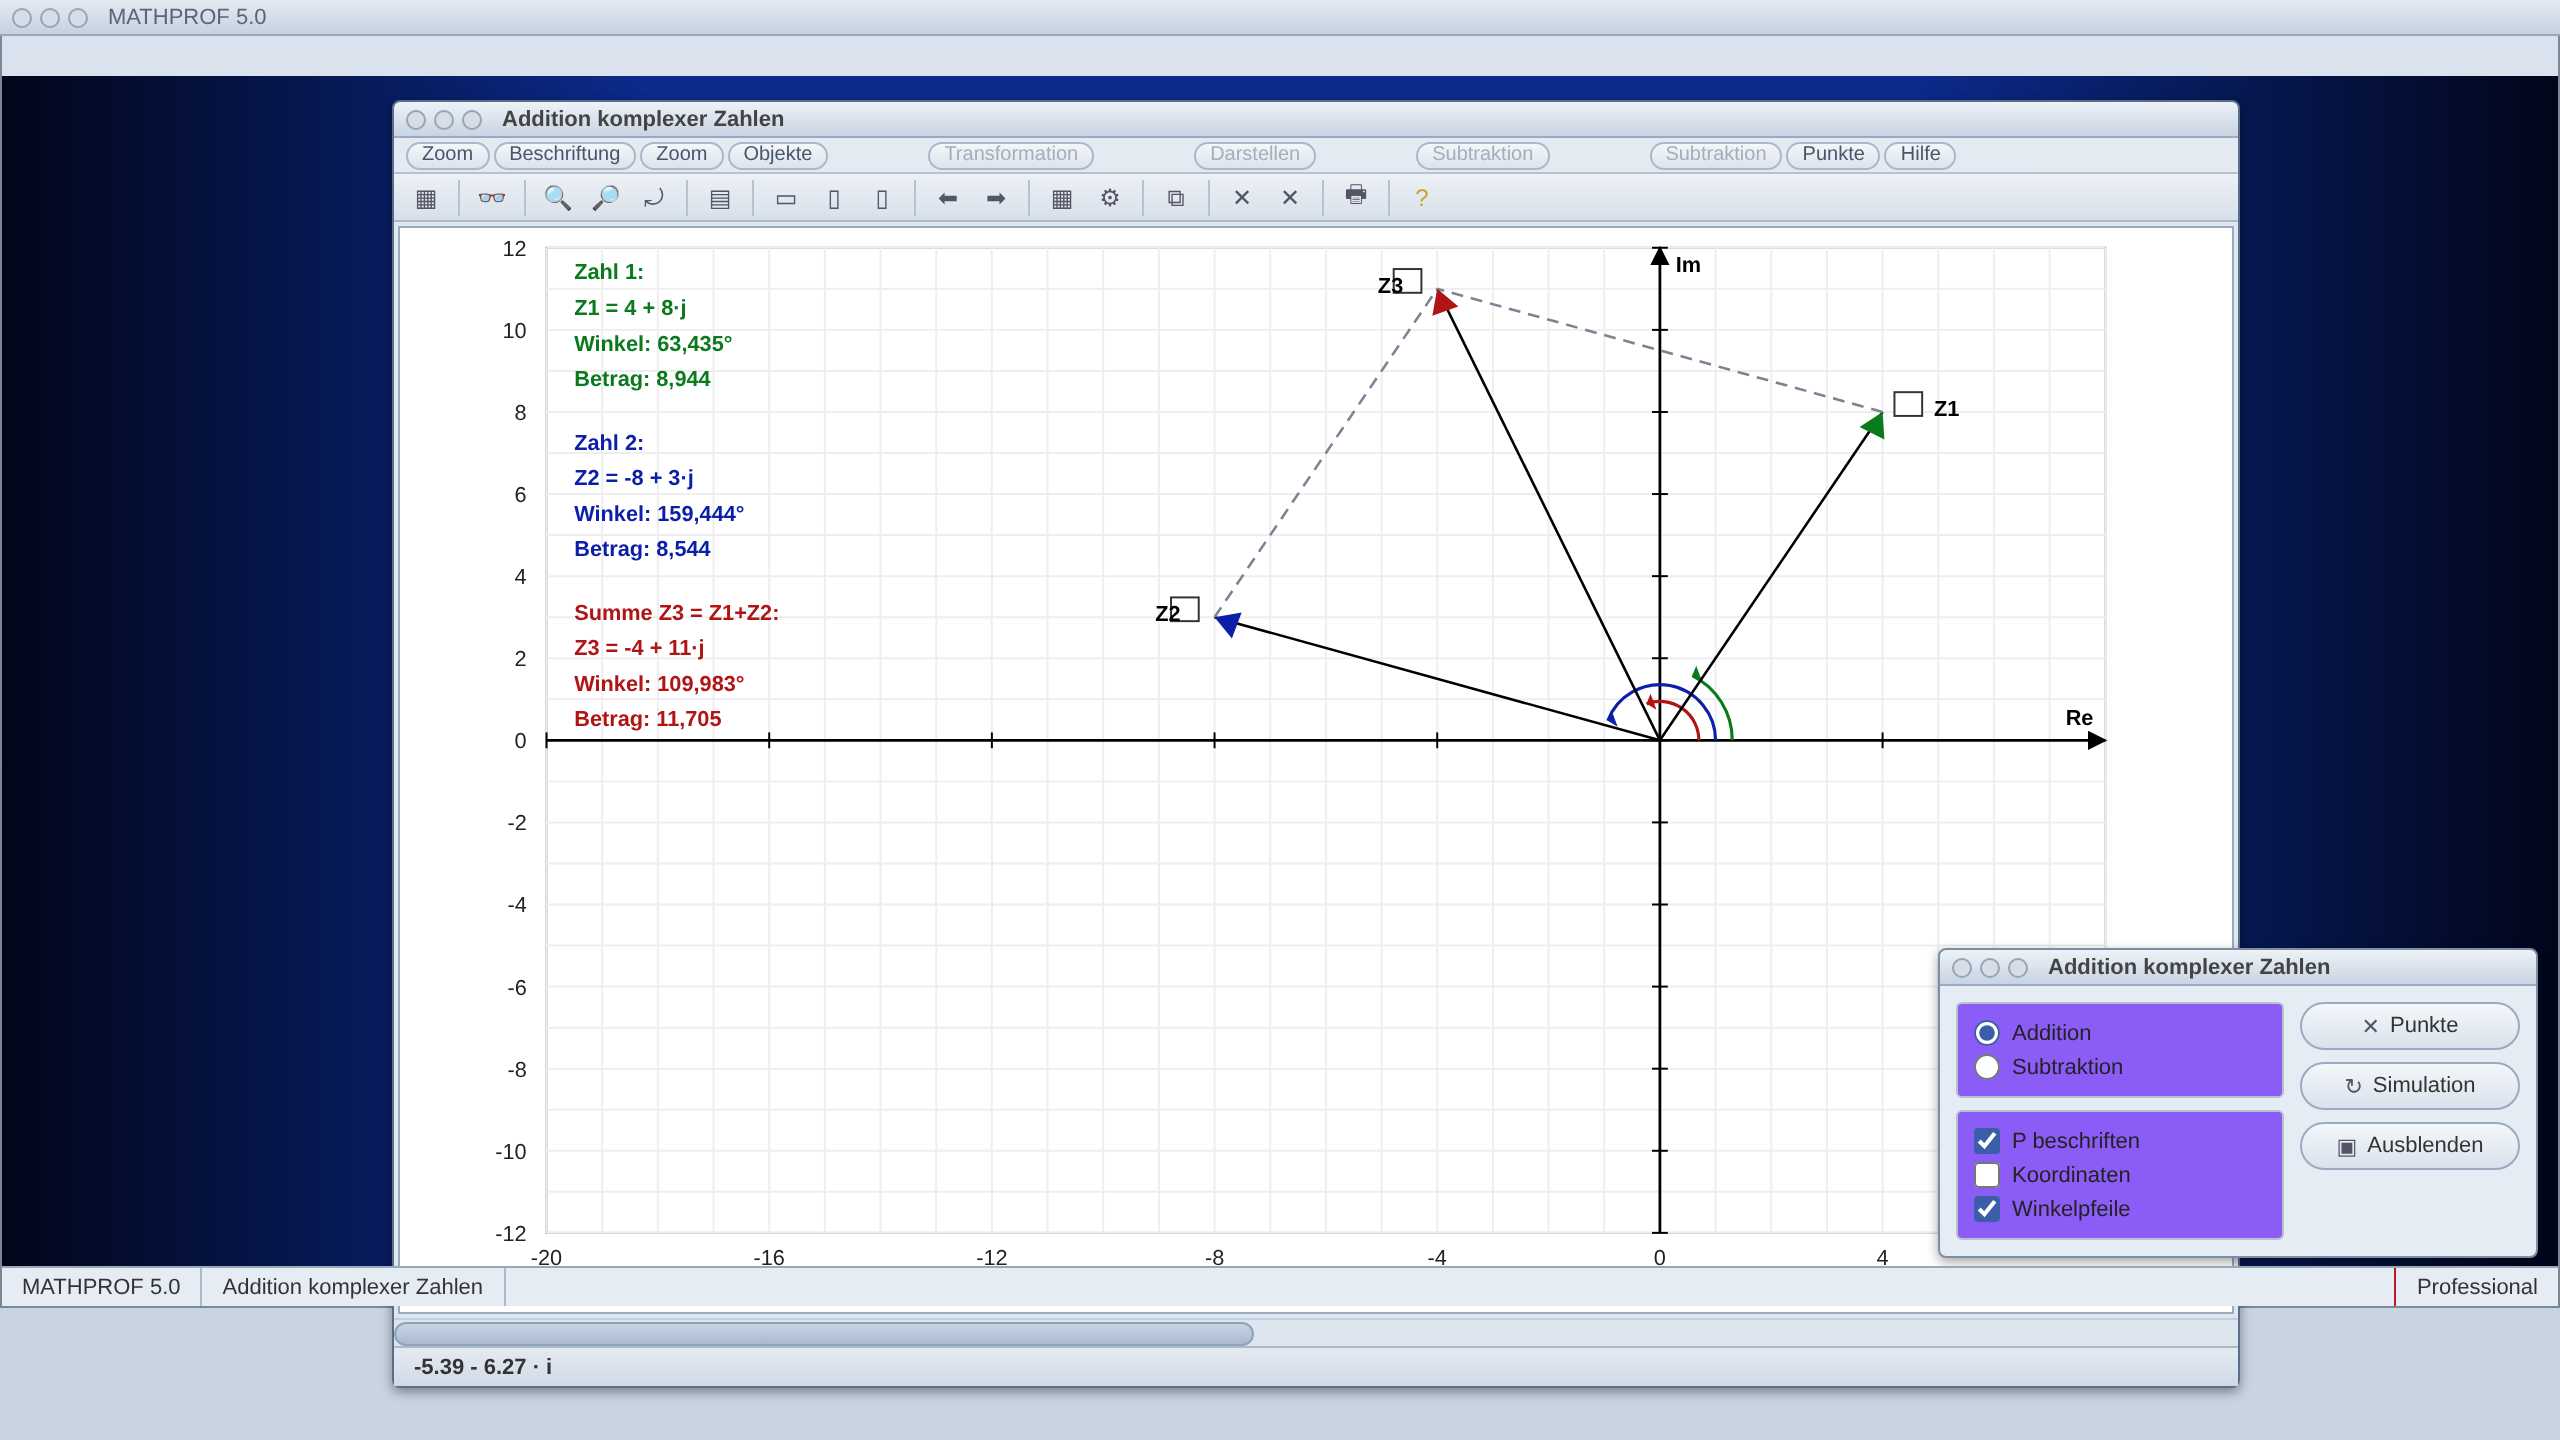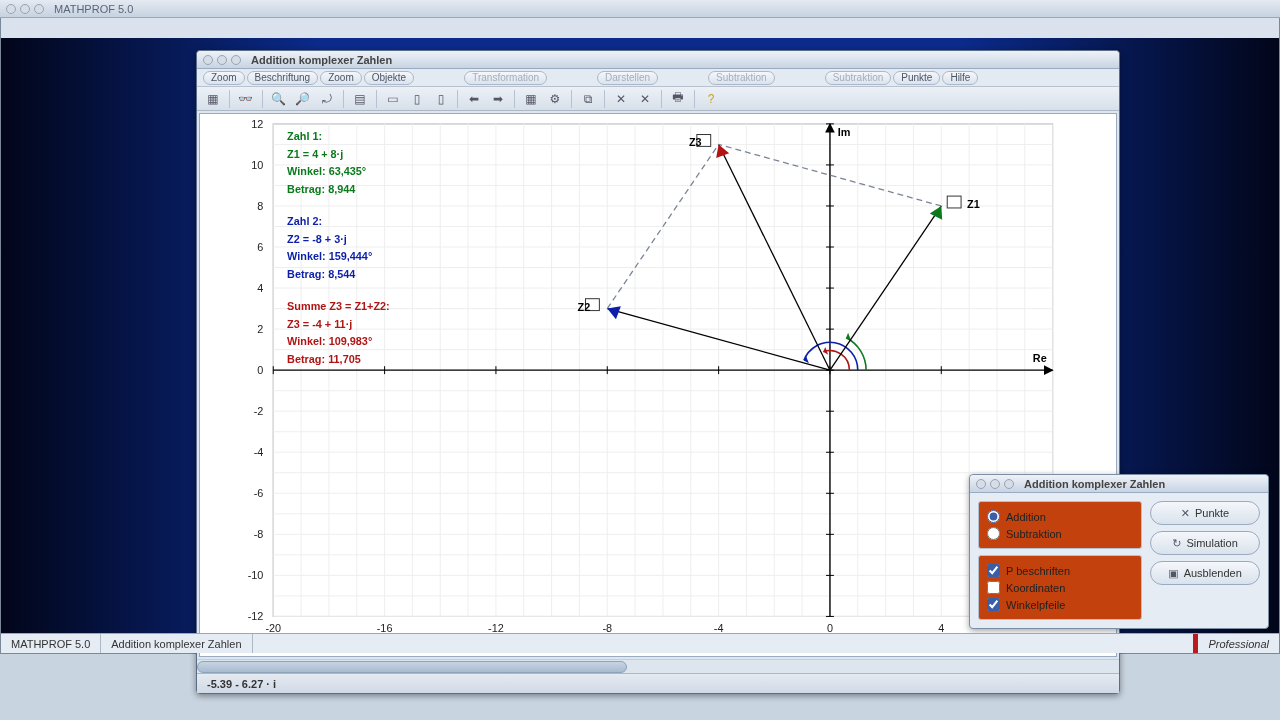--- a/index.html
+++ b/index.html
@@ -9,21 +9,21 @@
   .app-titlebar { height: 18px; background: linear-gradient(#e4eaf2,#c6d2e0); border-bottom: 1px solid #9aa8b8; display:flex; align-items:center; padding-left:6px; gap:4px;}
   .ctl-dot { width:10px; height:10px; border-radius:50%; background:#d7dde6; border:1px solid #97a4b4;}
   .app-title { font-size:11px; color:#5a6578; margin-left:6px; }
 
   .work-area { position:relative; height: 636px; background: linear-gradient(to right,#02061a 0%,#0b2a8a 25%,#0b2a8a 75%,#02061a 100%); border:1px solid #7a8899; border-top:0; }
   .menu-strip { height:20px; background:#d9e2ed; }
 
   
   .statusbar { position:absolute; left:0; right:0; bottom:0; height:20px; background:#e6ecf4; border-top:1px solid #9aa8b8; display:flex; align-items:center; font-size:11px; color:#333; }
   .status-cell { padding:0 10px; border-right:1px solid #aeb9c8; height:100%; display:flex; align-items:center;}
-  .status-right { margin-left:auto; border-left:5px solid #b91c1c; border-right:0;font-style:italic; }
+  .status-right { margin-left:auto; border-left:1px solid #b91c1c; border-right:0; }
 
   
   .doc-window { position:absolute; left:195px; top:32px; width:924px; height:644px; background:#dee6ef; border:1px solid #5a6e88; border-radius:4px; box-shadow:0 2px 6px rgba(0,0,0,0.4); display:flex; flex-direction:column;}
   .doc-titlebar { height:18px; background:linear-gradient(#eef2f8,#c7d4e2); border-bottom:1px solid #9aaac0; display:flex; align-items:center; padding-left:6px; gap:4px; border-radius:4px 4px 0 0;}
   .doc-title { font-size:11px; font-weight:bold; color:#444; margin-left:6px; }
 
   .tab-menu { height:18px; background:#e4eaf1; border-bottom:1px solid #b7c2d0; display:flex; align-items:center; padding-left:6px; gap:2px; }
   .tab-btn { font-size:10px; color:#4a5568; background:linear-gradient(#f4f7fb,#dbe3ec); border:1px solid #acb8c8; border-radius:8px; padding:0 7px; height:14px; line-height:12px; cursor:default;}
   .tab-btn.dis { color:#a4aebc;margin-left:48px; }
 
@@ -36,21 +36,21 @@
 
   .coord-bar { height:20px; background:linear-gradient(#e4eaf1,#d0dae6); border-top:1px solid #aeb9c8; font-size:11px; font-weight:bold; color:#333; padding-left:10px; display:flex; align-items:center;}
   .hscroll { height:14px; background:#dde5ee; border-top:1px solid #c2cedb; position:relative;}
   .hscroll-thumb{ position:absolute; left:0; width:430px; height:12px; top:1px; background:linear-gradient(#c7d4e2,#a9bbd0); border:1px solid #8ea2ba; border-radius:6px;}
 
   
   .panel { position:absolute; right:10px; bottom:24px; width:300px; background:#e6ecf4; border:1px solid #7c8ea4; border-radius:4px; box-shadow:0 2px 6px rgba(0,0,0,0.35); }
   .panel-title { height:18px; background:linear-gradient(#eef2f8,#c7d4e2); border-bottom:1px solid #9aaac0; display:flex; align-items:center; padding-left:6px; gap:4px; border-radius:4px 4px 0 0;}
   .panel-body { padding:8px; display:flex; gap:8px;}
   .panel-col { display:flex; flex-direction:column; gap:6px; }
-  .group { background:#c2410c; border:1px solid #b7c2d0; border-radius:3px; padding:6px 8px; }
+  .group { background:#8b5cf6; border:1px solid #b7c2d0; border-radius:3px; padding:6px 8px; }
   .opt { display:flex; align-items:center; gap:6px; font-size:11px; color:#222; padding:2px 0;}
   .opt input { accent-color:#3a5ea8; }
   .pbtn { width:110px; height:24px; background:linear-gradient(#f4f7fb,#d9e2ec); border:1px solid #9aaac0; border-radius:12px; font-size:11px; color:#333; display:flex; align-items:center; justify-content:center; gap:5px; cursor:default;}
   .pbtn .pico { font-size:11px; color:#556;}
 </style>
 </head>
 <body>
 
 <div class="app-titlebar">
   <span class="ctl-dot"></span>

